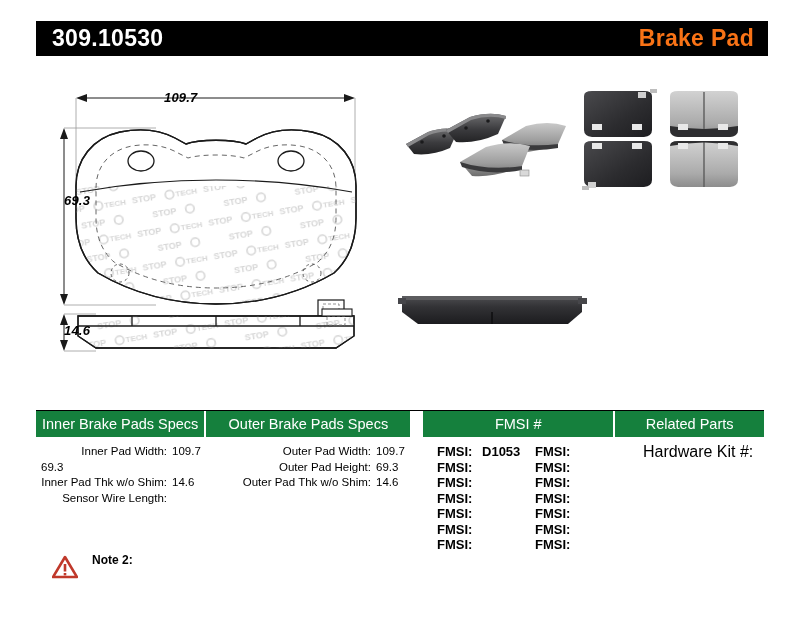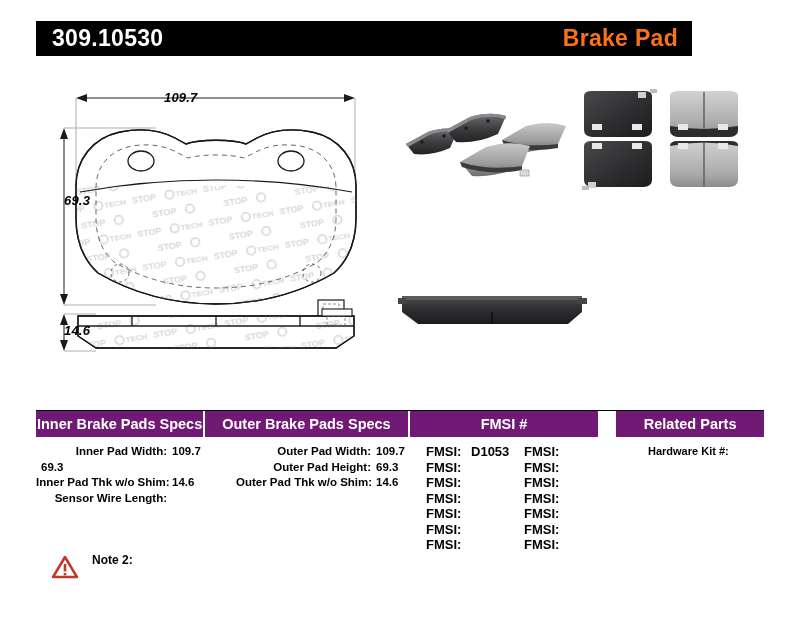--- a/index.html
+++ b/index.html
@@ -14,21 +14,21 @@
     font-family: "Liberation Sans", sans-serif;
     color: #000000;
     overflow: hidden;
   }
 
   
   #header-bar {
     position: absolute;
     left: 36px;
     top: 21px;
-    width: 656px;
+    width: 732px;
     height: 35px;
     background: #000000;
     display: flex;
     align-items: center;
     justify-content: space-between;
     box-sizing: border-box;
     padding: 0 14px 0 16px;
   }
   #header-bar .part-number {
     color: #ffffff;
@@ -82,47 +82,47 @@
   #spec-table .table-top-rule {
     height: 1px;
     background: #000000;
     width: 100%;
   }
   #spec-table .header-row {
     display: flex;
     height: 26px;
   }
   #spec-table .header-cell {
-    background: #701a75;
+    background: #15803d;
     color: #ffffff;
     font-size: 14.5px;
-    font-weight: bold;
+    font-weight: normal;
     display: flex;
     align-items: center;
     justify-content: center;
     box-sizing: border-box;
     border-right: 2px solid #ffffff;
   }
   #spec-table .header-cell:last-child { border-right: none; }
   .col-inner { width: 182px; }
   .col-outer { width: 220px; }
-  .col-fmsi  { width: 205px; }
-  .col-rel   { width: 159px; margin-left: 16px; }
+  .col-fmsi  { width: 205px; margin-left: 11px; }
+  .col-rel   { width: 159px; }
 
   #spec-table .body-row {
     display: flex;
   }
   #spec-table .body-cell {
     box-sizing: border-box;
     padding-top: 7px;
   }
 
   .spec-line {
     font-size: 11.5px;
-    font-weight: bold;
+    font-weight: normal;
     line-height: 15.5px;
     display: flex;
     white-space: nowrap;
   }
   .spec-line .lbl {
     text-align: right;
     flex: 0 0 auto;
   }
   .spec-line .val {
     text-align: left;
@@ -143,22 +143,22 @@
   .fmsi-sub { width: 98px; }
   .fmsi-line {
     font-size: 13px;
     font-weight: bold;
     line-height: 15.5px;
     white-space: nowrap;
   }
   .fmsi-line .val { padding-left: 6px; }
 
   .rel-line {
-    font-size: 11px;
-    font-weight: bold;
+    font-size: 16px;
+    font-weight: normal;
     line-height: 15.5px;
     padding-left: 10px;
     white-space: nowrap;
   }
 
   
   #notes-area {
     position: absolute;
     left: 52px;
     top: 552px;

